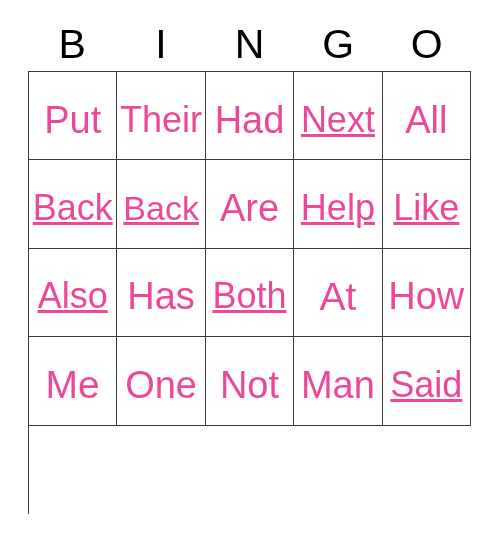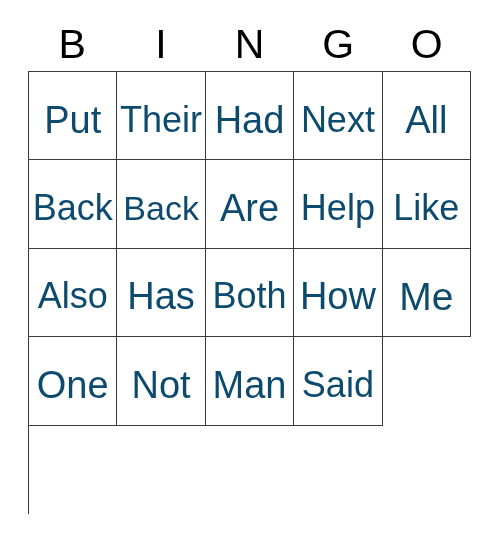--- a/index.html
+++ b/index.html
@@ -64,32 +64,32 @@
     border-right: 1px solid #3a3a3a;
     border-bottom: 1px solid #3a3a3a;
     box-sizing: border-box;
     display: flex;
     align-items: center;
     justify-content: center;
     overflow: hidden;
     background: #ffffff;
   }
   .cell-text {
-    color: #0c4a6e;
+    color: #ec4899;
     line-height: 1;
     white-space: nowrap;
     font-weight: 400;
     text-align: center;
     margin-top: 8px;
   }
 
   
   .len-2 { font-size: 39px; }
   .len-3 { font-size: 38px; }
-  .len-4 { font-size: 36px; }
+  .len-4 { font-size: 36px; text-decoration: underline; }
   .len-5 { font-size: 36px; }
 </style>
 </head>
 <body>
 
 <div class="card">
 
   <div class="header-row">
     <div class="header-cell">B</div>
     <div class="header-cell">I</div>
@@ -132,20 +132,23 @@
       <div class="cell">
         <span class="cell-text len-4">Also</span>
       </div>
       <div class="cell">
         <span class="cell-text len-3">Has</span>
       </div>
       <div class="cell">
         <span class="cell-text len-4">Both</span>
       </div>
       <div class="cell">
+        <span class="cell-text len-2">At</span>
+      </div>
+      <div class="cell">
         <span class="cell-text len-3">How</span>
       </div>
       <div class="cell">
         <span class="cell-text len-2">Me</span>
       </div>
       <div class="cell">
         <span class="cell-text len-3">One</span>
       </div>
       <div class="cell">
         <span class="cell-text len-3">Not</span>

